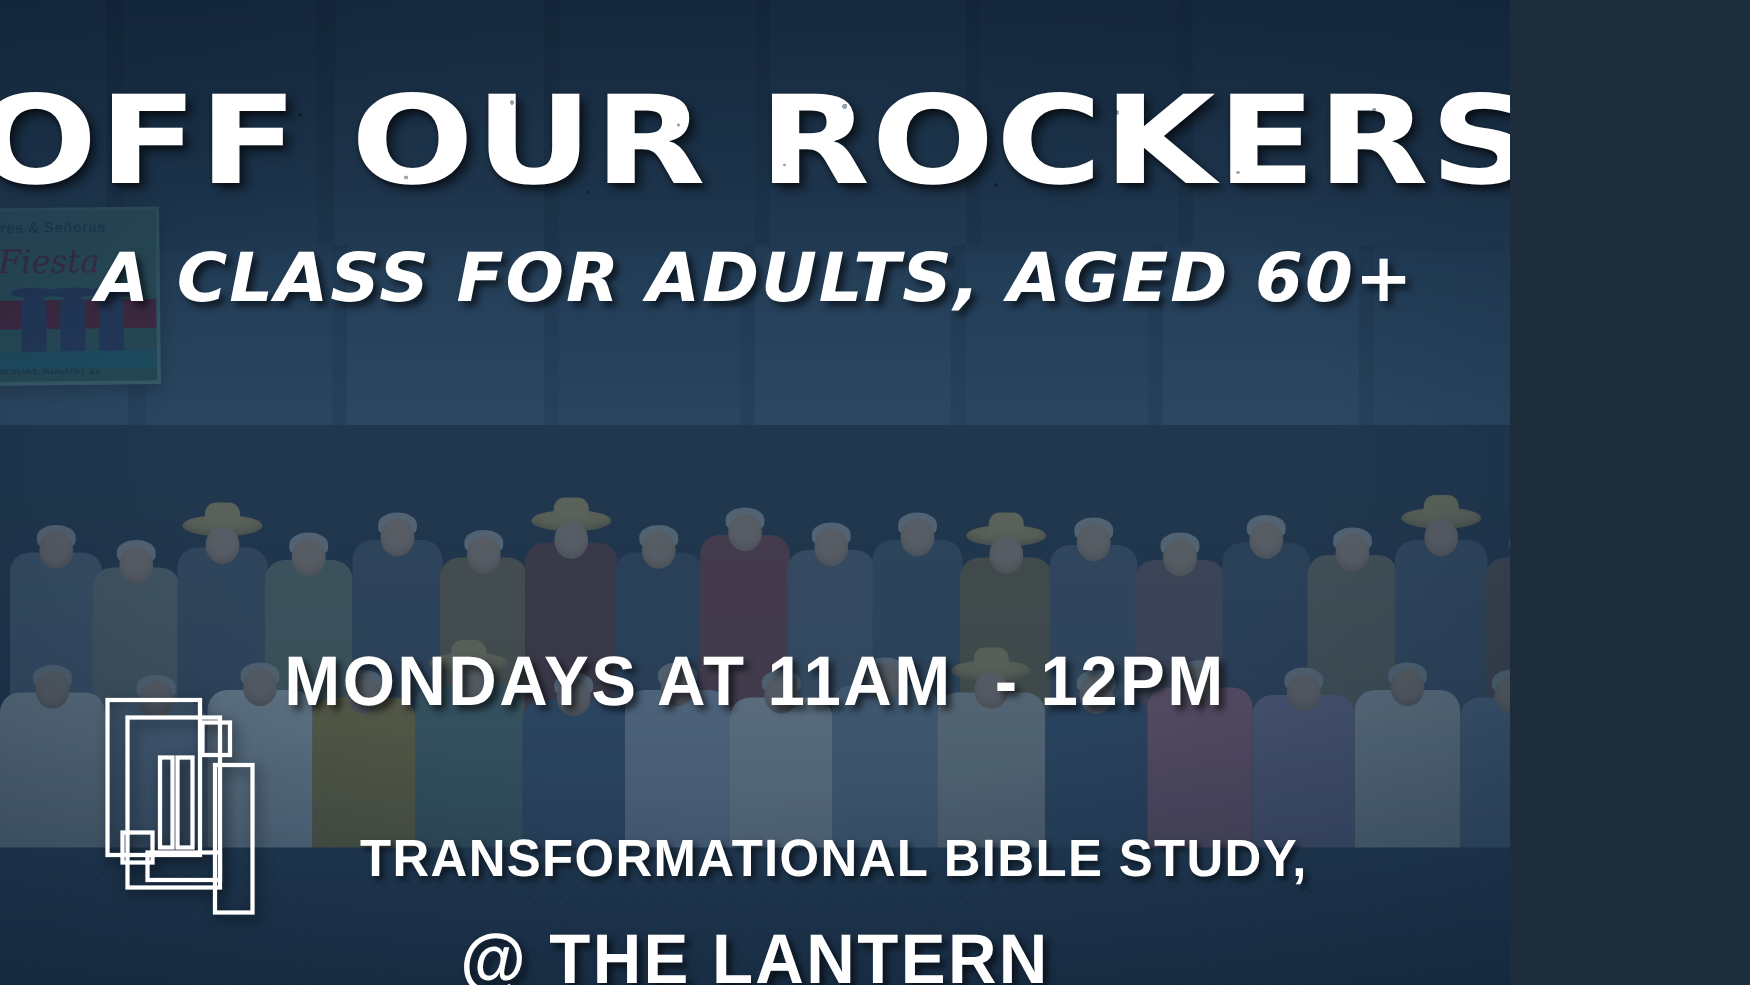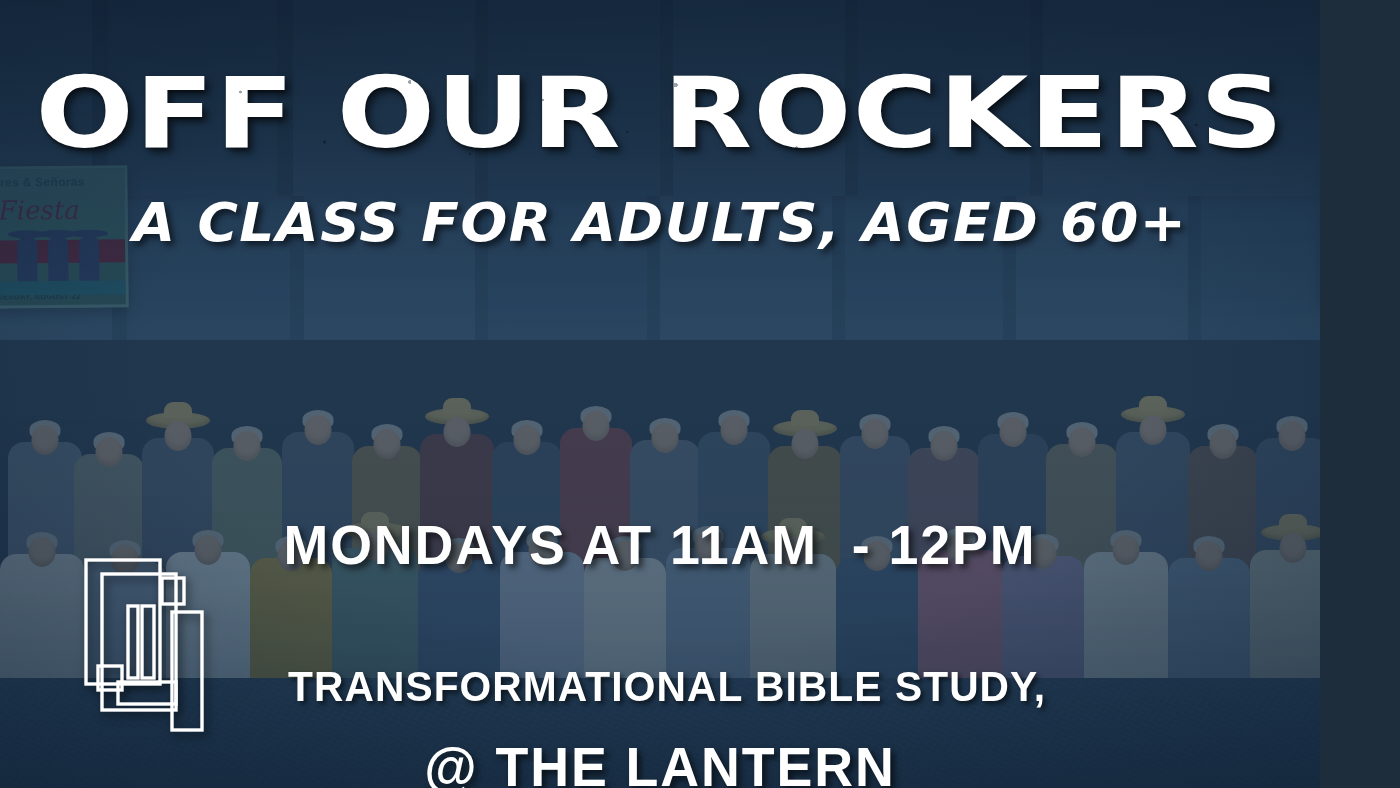--- a/index.html
+++ b/index.html
@@ -8,21 +8,21 @@
     padding: 0;
     background: #1d2d3c;
   }
   body {
     font-family: "Liberation Sans", sans-serif;
   }
 
   
   .poster {
     position: relative;
-    width: 1320px;
+    width: 1208px;
     height: 788px;
     overflow: hidden;
     background: #31485c;
     user-select: none;
   }
 
   
   .photo-layer {
     position: absolute;
     inset: 0;

